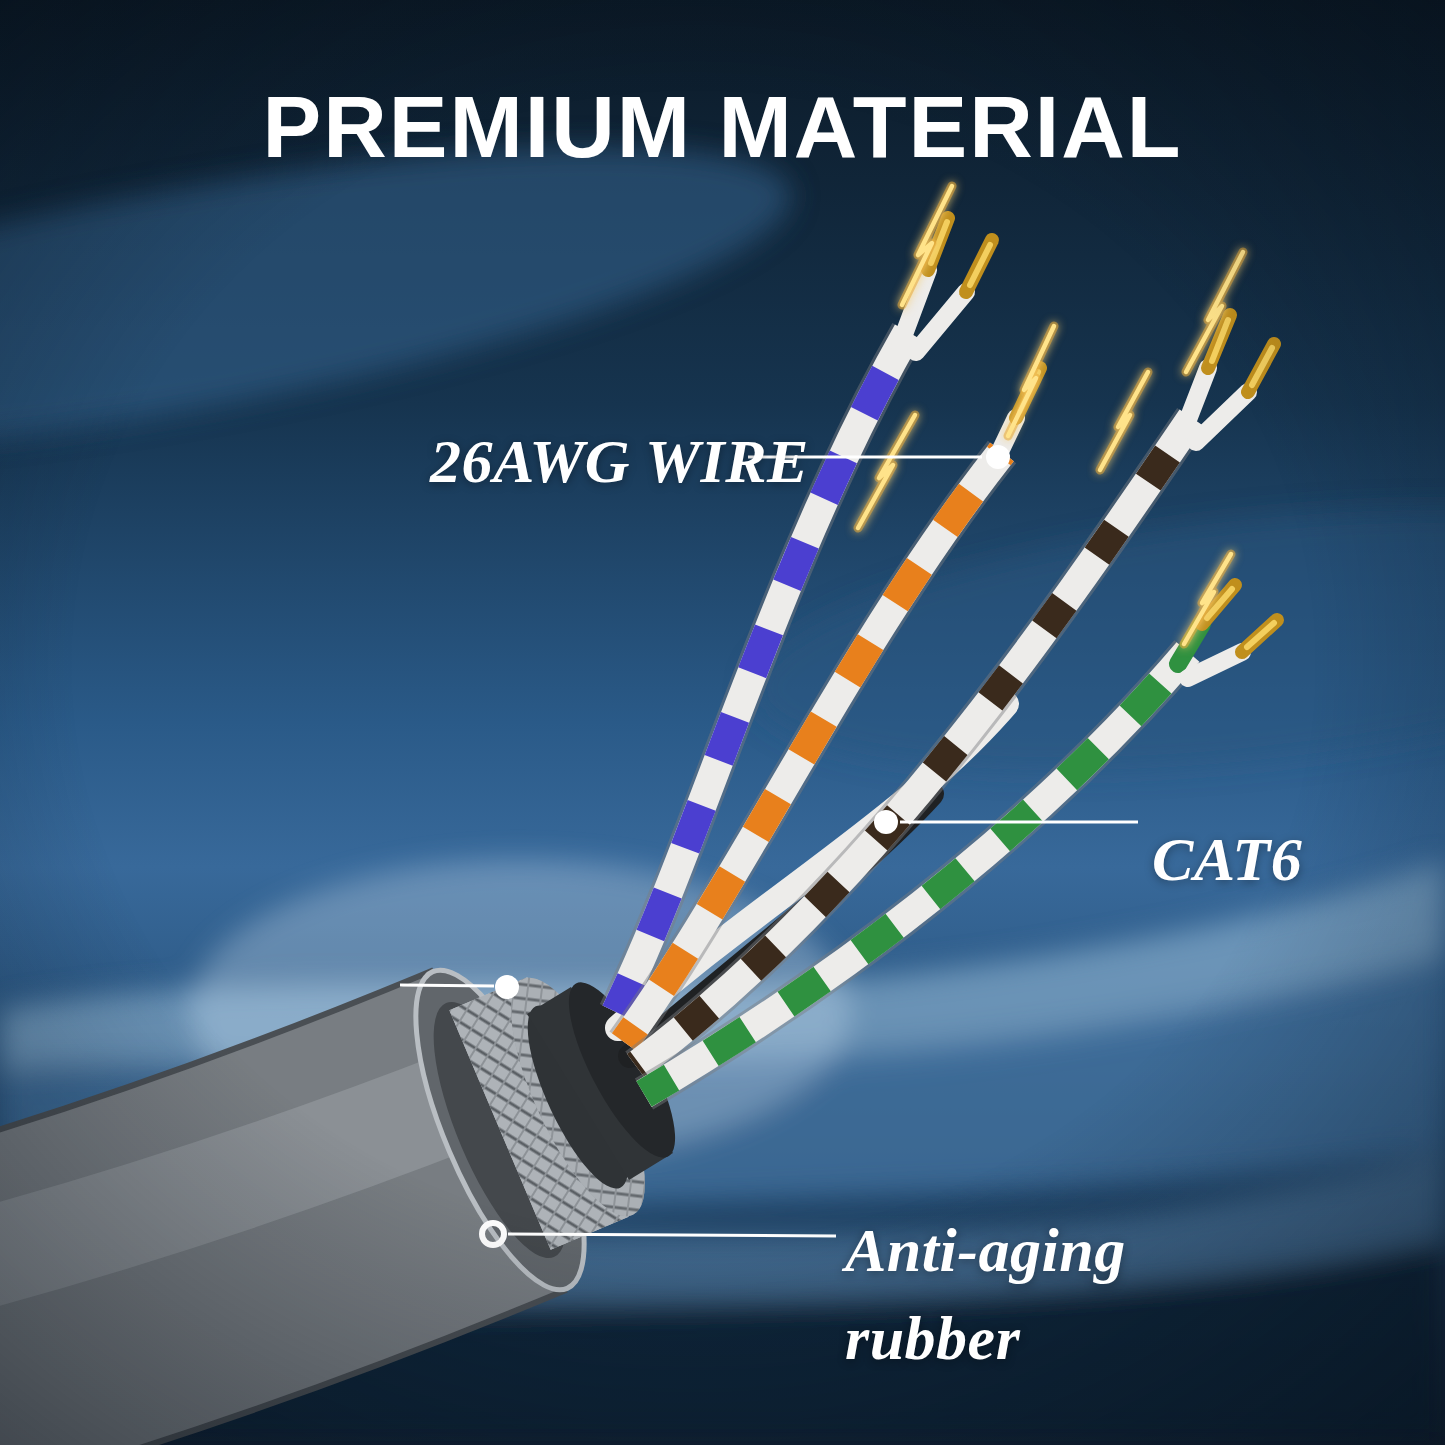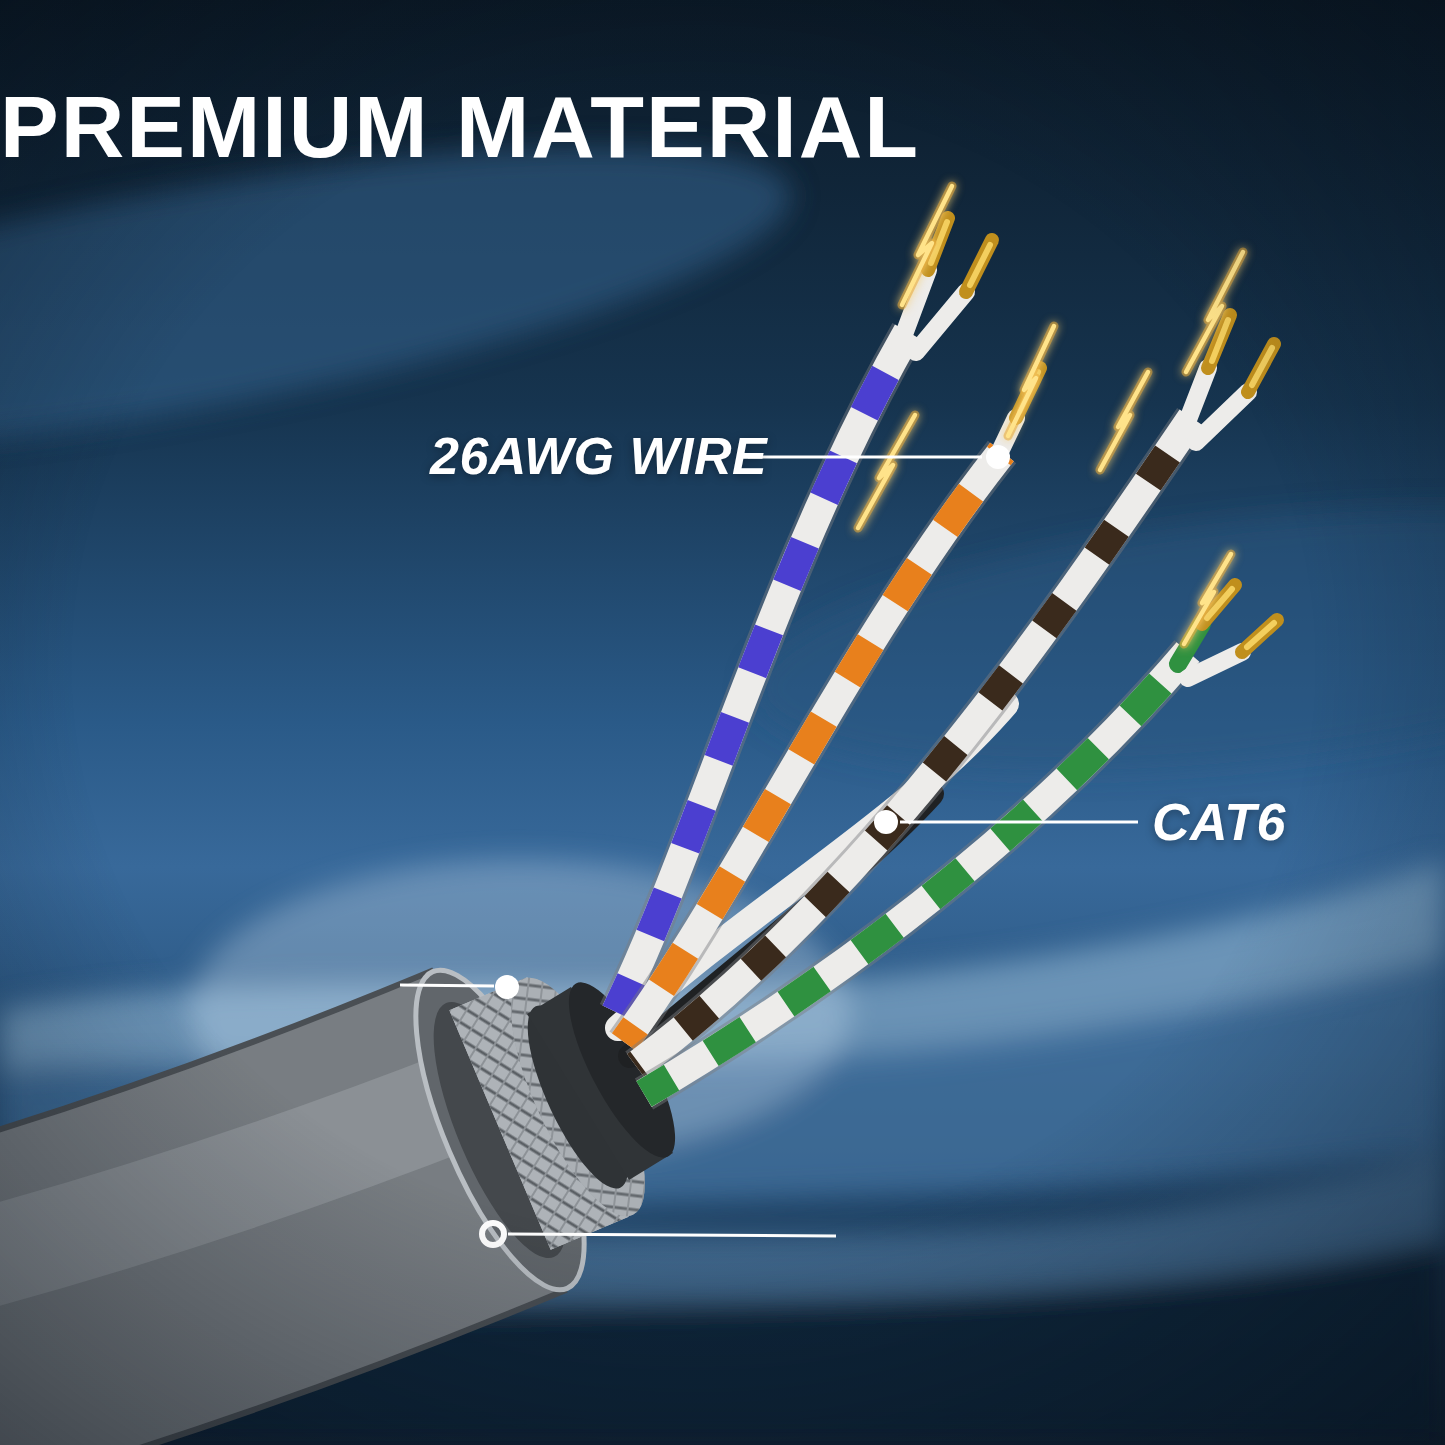--- a/index.html
+++ b/index.html
@@ -15,26 +15,26 @@
     --wire-green:#2f9140;
     --wire-dark:#3a2a1c;
     --gold:#d9a62a;
   }
   html,body{margin:0;padding:0;}
   body{width:1445px;height:1445px;overflow:hidden;background:var(--bg-top);}
   .stage{position:relative;width:1445px;height:1445px;font-family:"Liberation Sans",sans-serif;}
   svg.art{position:absolute;left:0;top:0;width:1445px;height:1445px;}
   .vignette{position:absolute;left:0;top:0;right:0;bottom:0;pointer-events:none;
     background:radial-gradient(ellipse 78% 72% at 48% 46%, rgba(0,0,0,0) 55%, rgba(5,13,22,.5) 100%);}
-  .title{position:absolute;top:76px;left:0;width:100%;margin:0;
+  .title{position:absolute;top:76px;left:0;width:100%;margin:0;text-align:center;
     color:var(--text-white,#fff);font-size:88px;font-weight:800;letter-spacing:2px;}
-  .label{position:absolute;color:var(--text-white,#fff);font-size:52px;font-weight:700;
-    font-style:italic;letter-spacing:0.5px;text-shadow:0 2px 10px rgba(0,0,0,.35);}
+  .label{position:absolute;color:var(--text-white,#fff);font-size:62px;font-weight:700;
+    font-style:italic;letter-spacing:0.5px;text-shadow:0 2px 10px rgba(0,0,0,.35);font-family:Liberation Serif, serif;}
   .label-wire{left:430px;top:426px;}
-  .label-cat6{left:1152px;top:792px;}
+  .label-cat6{left:1152px;top:824px;}
   .label-shield{left:30px;top:954px;}
   .label-rubber{left:845px;top:1206px;width:320px;line-height:1.42;}
 </style>
 </head>
 <body>
 
 <div class="stage">
 
   <svg class="art" viewBox="0 0 1445 1445">
     <defs>
@@ -188,14 +188,15 @@
       <circle cx="493" cy="1234" r="11" fill="none" stroke="#ffffff" stroke-width="6"></circle>
     </g>
   </svg>
 
   <div class="vignette"></div>
 
   <h1 class="title">PREMIUM MATERIAL</h1>
 
   <div class="label label-wire">26AWG WIRE</div>
   <div class="label label-cat6">CAT6</div>
+  <div class="label label-rubber">Anti-aging rubber</div>
 
 </div>
 
 </body></html>

